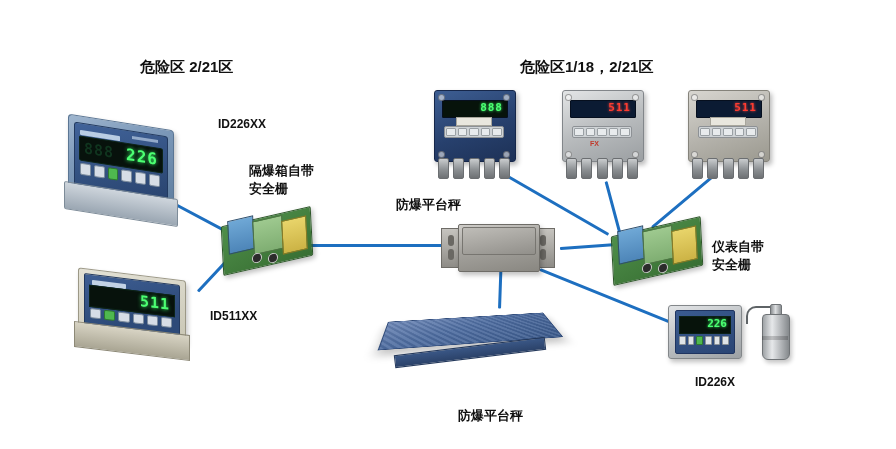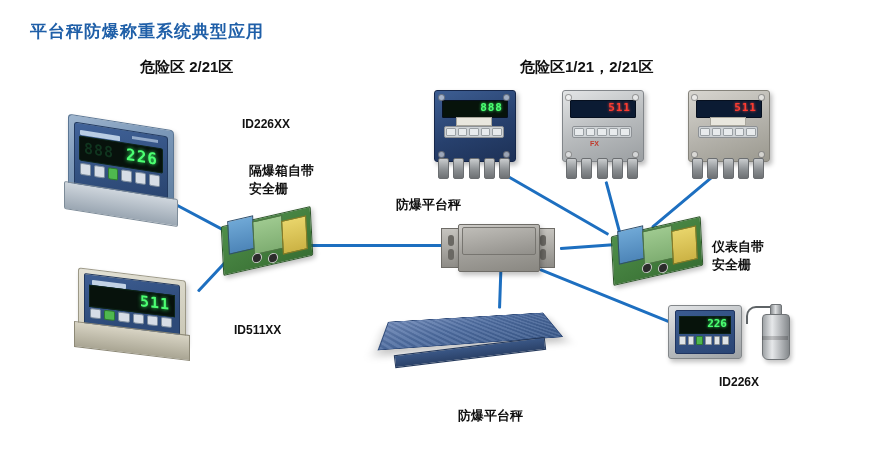--- a/index.html
+++ b/index.html
@@ -14,21 +14,21 @@
 
   
   .title{
     left:30px;top:20px;
     font-size:17px;font-weight:bold;color:#1f5fa8;
     letter-spacing:1px;white-space:nowrap;
   }
   .zone-head{
     font-size:15px;font-weight:bold;color:#111;white-space:nowrap;text-align:right;
   }
-  .lbl{font-size:12px;font-weight:bold;color:#111;white-space:nowrap;line-height:17px;margin-left:24px;}
+  .lbl{font-size:12px;font-weight:bold;color:#111;white-space:nowrap;line-height:17px;}
   .lbl-cn{font-size:13px;font-weight:bold;color:#111;white-space:nowrap;line-height:18px;}
 
   
   .line{
     position:absolute;background:#1d6fc0;height:3px;
     transform-origin:0 50%;border-radius:1px;
   }
 
   
   .dev{position:absolute;}
@@ -273,25 +273,24 @@
   .loadcell .ring{
     position:absolute;left:10px;top:36px;width:26px;height:4px;
     background:rgba(0,0,0,.18);
   }
 </style>
 </head>
 <body>
 
 <div class="stage">
 
-  <div class="abs title">平台秤防爆称重系统典型应用</div>
 
   <div class="abs zone-head" style="left:140px;top:58px;">危险区 2/21区</div>
 
-  <div class="abs zone-head" style="left:520px;top:58px;">危险区1/21，2/21区</div>
+  <div class="abs zone-head" style="left:520px;top:58px;">危险区1/18，2/21区</div>
 
   <div class="line" style="left:170px;top:200px;width:72px;transform:rotate(28deg);"></div>
 
   <div class="line" style="left:198px;top:290px;width:62px;transform:rotate(-47deg);"></div>
 
   <div class="line" style="left:300px;top:244px;width:142px;"></div>
 
   <div class="line" style="left:560px;top:247px;width:54px;transform:rotate(-4deg);"></div>
 
   <div class="line" style="left:508px;top:175px;width:116px;transform:rotate(30deg);"></div>
@@ -337,21 +336,21 @@
       <span></span>
       <span class="green"></span>
       <span></span>
       <span></span>
       <span></span>
       <span></span>
     </div>
     <div class="base"></div>
   </div>
 
-  <div class="abs lbl" style="left:210px;top:322px;">ID511XX</div>
+  <div class="abs lbl" style="left:210px;top:308px;">ID511XX</div>
 
   <div class="abs lbl-cn" style="left:249px;top:162px;">
     <div>隔爆箱自带</div>
     <div>安全栅</div>
   </div>
 
   <div class="dev pcb" style="left:222px;top:208px;">
     <div class="board"></div>
     <div class="blk blue"></div>
     <div class="blk mid"></div>

